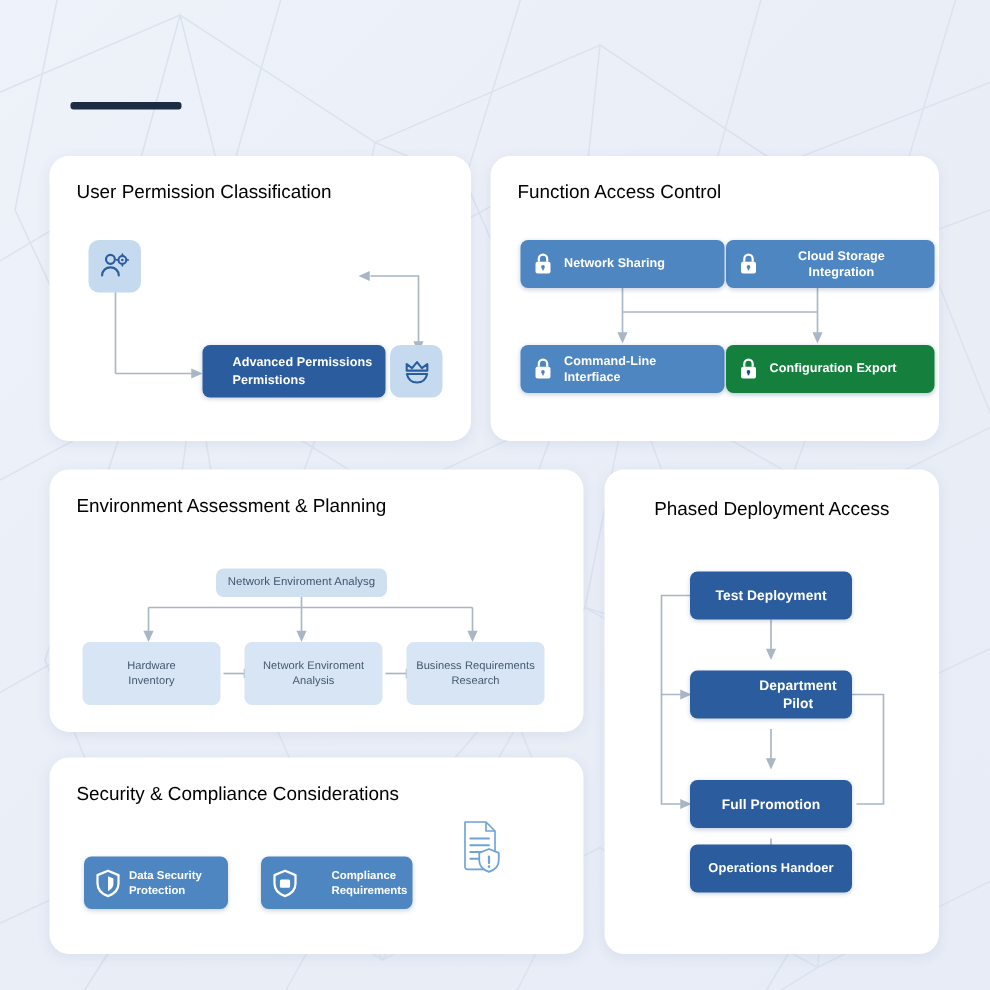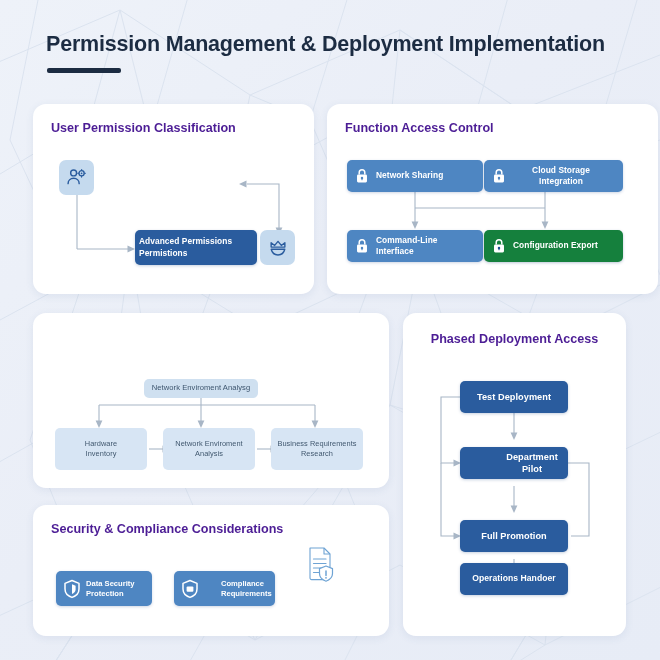--- a/index.html
+++ b/index.html
@@ -55,27 +55,27 @@
     position: absolute;
     background: #ffffff;
     border-radius: 13px;
     box-shadow: 0 2px 9px rgba(60, 90, 140, 0.09);
   }
   .card-title {
     position: absolute;
     left: 18px;
     top: 17px;
     font-size: 12.6px;
-    font-weight: bold;
-    color: #4c1d95;
+    font-weight: normal;
+    color: #000000;
     white-space: nowrap;
   }
 
   #card-user-permission     { left: 33px;  top: 104px; width: 281px; height: 190px; }
-  #card-function-access     { left: 327px; top: 104px; width: 299px; height: 190px; padding-left: 32px; }
+  #card-function-access     { left: 327px; top: 104px; width: 299px; height: 190px; }
   #card-environment         { left: 33px;  top: 313px; width: 356px; height: 175px; }
   #card-phased              { left: 403px; top: 313px; width: 223px; height: 323px; }
   #card-security            { left: 33px;  top: 505px; width: 356px; height: 131px; }
 
   
   .node {
     position: absolute;
     box-sizing: border-box;
     display: flex;
     align-items: center;
@@ -160,21 +160,20 @@
     <path d="M110 400 L160 430 L130 250 Z"></path>
     <path d="M390 405 L485 435 L420 255 Z"></path>
     <path d="M255 640 L230 590 L390 405 Z"></path>
     <path d="M545 645 L505 670 L550 595 Z"></path>
     <path d="M95 600 L50 670 L120 560 Z"></path>
   </g>
 </svg>
 
 <div id="page">
 
-  <div class="page-title">Permission Management &amp; Deployment Implementation</div>
   <div class="title-rule"></div>
 
   <div class="card" id="card-user-permission">
     <div class="card-title">User Permission Classification</div>
 
     <svg class="conn" style="left:0;top:0;width:281px;height:190px" viewBox="0 0 281 190" xmlns="http://www.w3.org/2000/svg">
 
       <path d="M214 80 L246 80 L246 124"></path>
       <polygon points="246,131 242.6,123.5 249.4,123.5"></polygon>
 
@@ -195,21 +194,21 @@
         <g stroke="#2a5c9e" stroke-width="1.2" stroke-linecap="round">
           <line x1="17.3" y1="3.6" x2="17.3" y2="4.6"></line>
           <line x1="17.3" y1="10.6" x2="17.3" y2="11.6"></line>
           <line x1="13.3" y1="7.6" x2="14.3" y2="7.6"></line>
           <line x1="20.3" y1="7.6" x2="21.3" y2="7.6"></line>
         </g>
       </svg>
     </div>
 
 
-    <div class="node node-dark" style="left:102px; top:126px; width:122px; height:35px; padding-left:4px;align-items:center;">
+    <div class="node node-dark" style="left:102px; top:126px; width:122px; height:35px; padding-left:20px;align-items:center;">
       <div>
         <span class="nlabel">Advanced Permissions</span>
         <span class="nlabel">Permistions</span>
       </div>
     </div>
 
     <div class="icon-tile" style="left:227px; top:126px; width:35px; height:35px;">
       <svg width="22" height="22" viewBox="0 0 24 24">
         <path d="M4.5 11 L4.5 6.2 L8.4 9.2 L12 4.8 L15.6 9.2 L19.5 6.2 L19.5 11 Z" fill="none" stroke="#2a5c9e" stroke-width="1.5" stroke-linejoin="round"></path>
         <path d="M4.6 13.4 C5.6 17.6 8.4 19.6 12 19.6 C15.6 19.6 18.4 17.6 19.4 13.4 Z" fill="none" stroke="#2a5c9e" stroke-width="1.5" stroke-linejoin="round"></path>
@@ -276,20 +275,21 @@
         <circle cx="8" cy="11.2" r="1.4" fill="#1d4e8e"></circle>
         <rect x="7.4" y="11.2" width="1.2" height="2.6" fill="#1d4e8e"></rect>
       </svg>
       <div>
         <span class="nlabel">Configuration Export</span>
       </div>
     </div>
   </div>
 
   <div class="card" id="card-environment">
+    <div class="card-title">Environment Assessment &amp; Planning</div>
 
     <svg class="conn" style="left:0;top:0;width:356px;height:175px" viewBox="0 0 356 175" xmlns="http://www.w3.org/2000/svg">
 
       <path d="M168 85 L168 92"></path>
 
       <path d="M66 92 L282 92"></path>
 
       <path d="M66 92 L66 108"></path>
       <polygon points="66,115 62.6,107.5 69.4,107.5"></polygon>
       <path d="M168 92 L168 108"></path>

